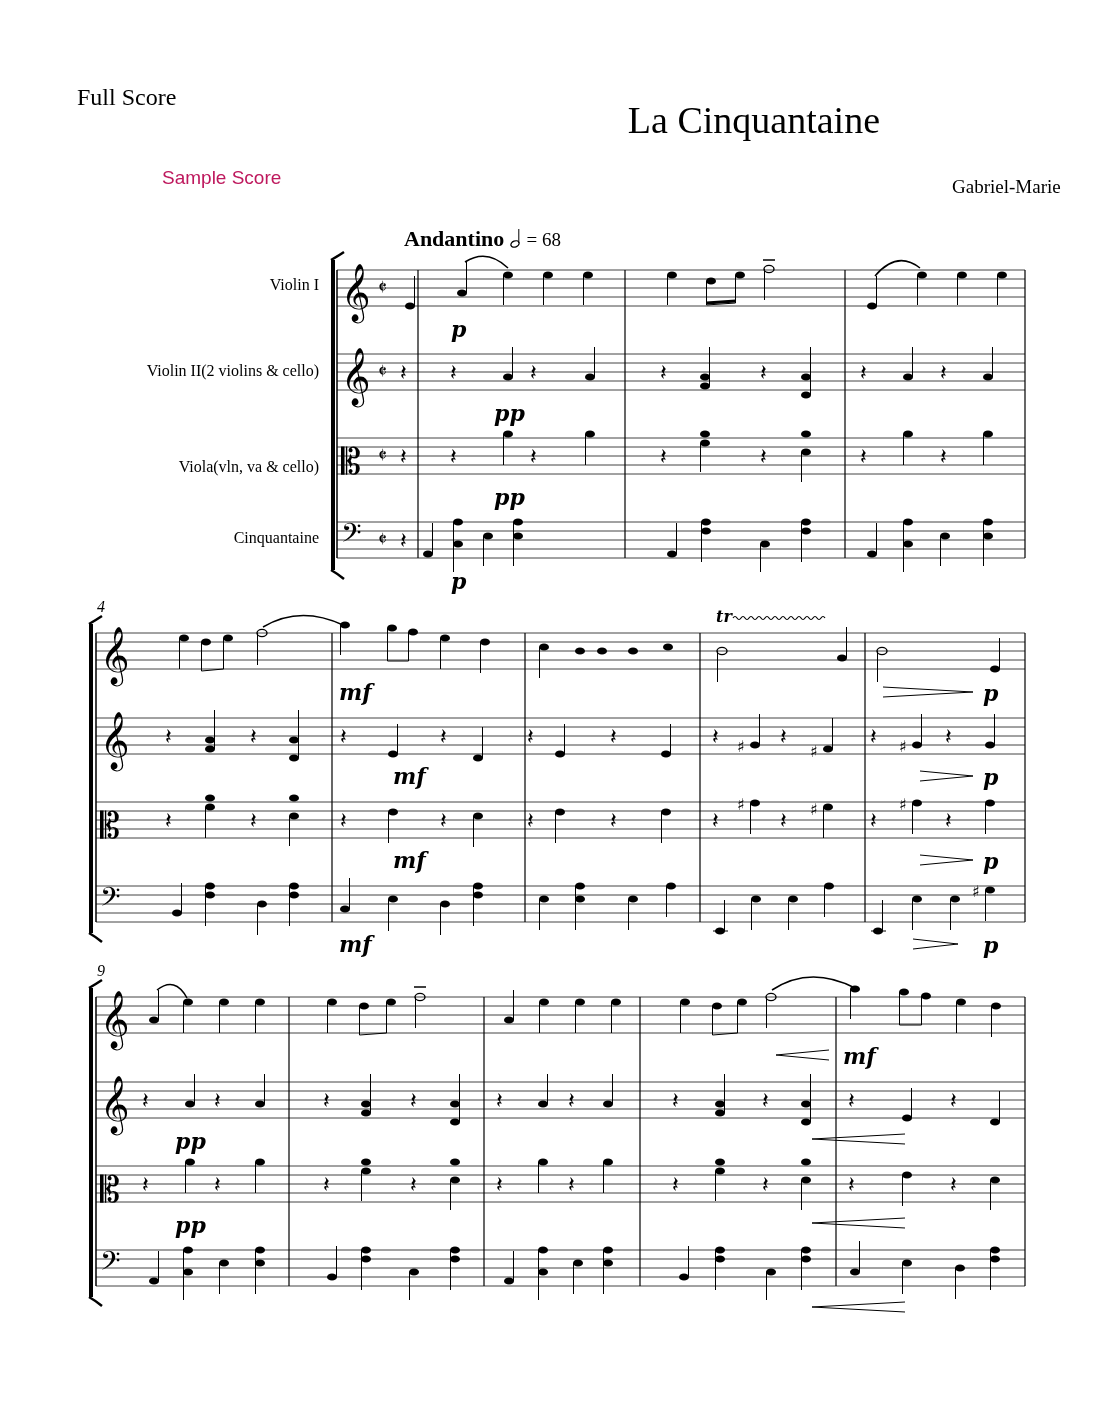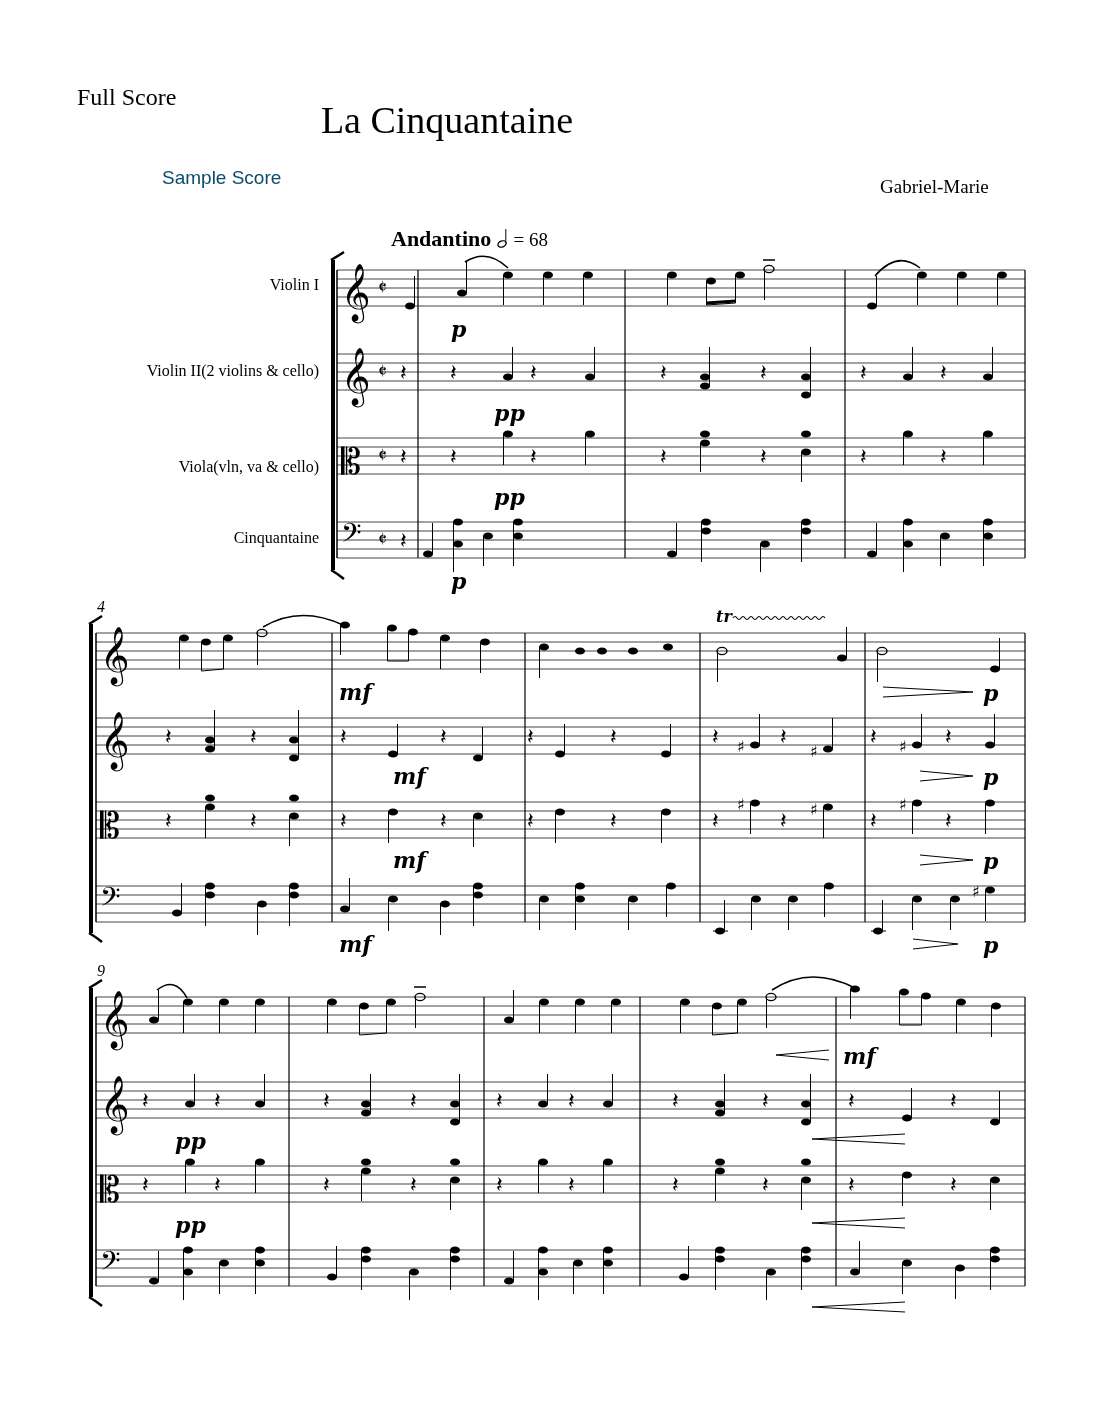--- a/index.html
+++ b/index.html
@@ -1,24 +1,24 @@
 <!DOCTYPE html>
 <html><head>
 <meta charset="utf-8">
 <style>
   html, body { margin: 0; padding: 0; background: #ffffff; }
   body { width: 1101px; height: 1425px; position: relative; overflow: hidden;
          font-family: "Liberation Serif", "DejaVu Serif", serif; color: #000; }
   .abs { position: absolute; }
   .full-score { left: 77px; top: 84px; font-size: 24px; }
-  .title { left: 8px; width: 878px; top: 98px; text-align: center; font-size: 38px; }
-  .sample { left: 162px; top: 167px; font-size: 19px; color: #0c4a6e;
+  .title { left: 2px; width: 878px; top: 98px; text-align: right; font-size: 38px; }
+  .sample { left: 162px; top: 167px; font-size: 19px; color: #be185d;
             font-family: "Liberation Sans", "DejaVu Sans", sans-serif; }
-  .composer { left: 880px; top: 176px; font-size: 19px; }
-  .tempo { left: 391px; top: 226px; font-size: 22px; font-weight: bold; }
+  .composer { left: 952px; top: 176px; font-size: 19px; }
+  .tempo { left: 404px; top: 226px; font-size: 22px; font-weight: bold; }
   .tempo .mm { font-weight: normal; font-size: 19px; }
   .inst { right: 782px; font-size: 16px; text-align: right; white-space: nowrap; }
   .measure-num { font-size: 16px; font-style: italic; }
   svg.score { position: absolute; left: 0; top: 0; }
   .dyn { font-family: "DejaVu Serif", serif; font-style: italic; font-weight: bold; font-size: 22px; }
 </style>
 </head>
 <body>
 
 <div class="abs full-score">Full Score</div>

